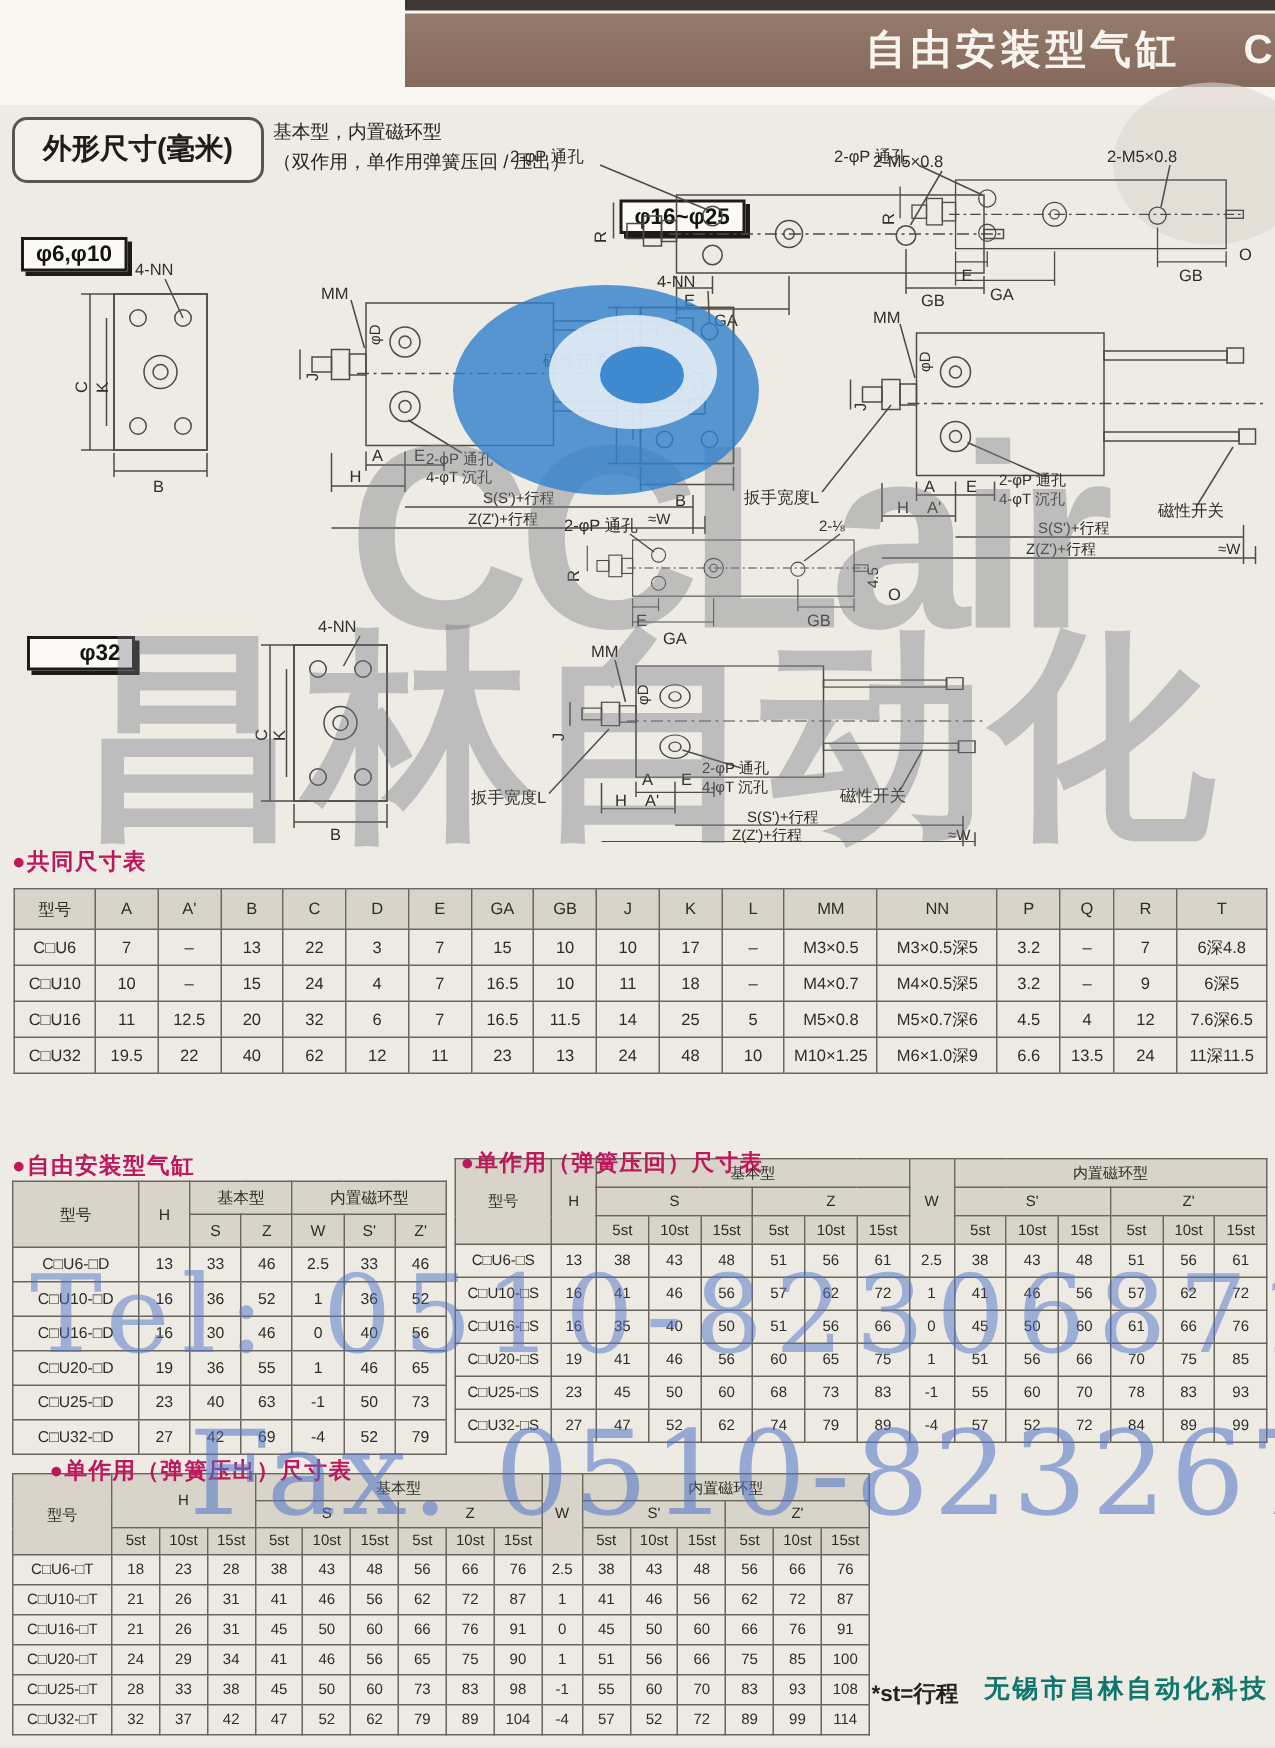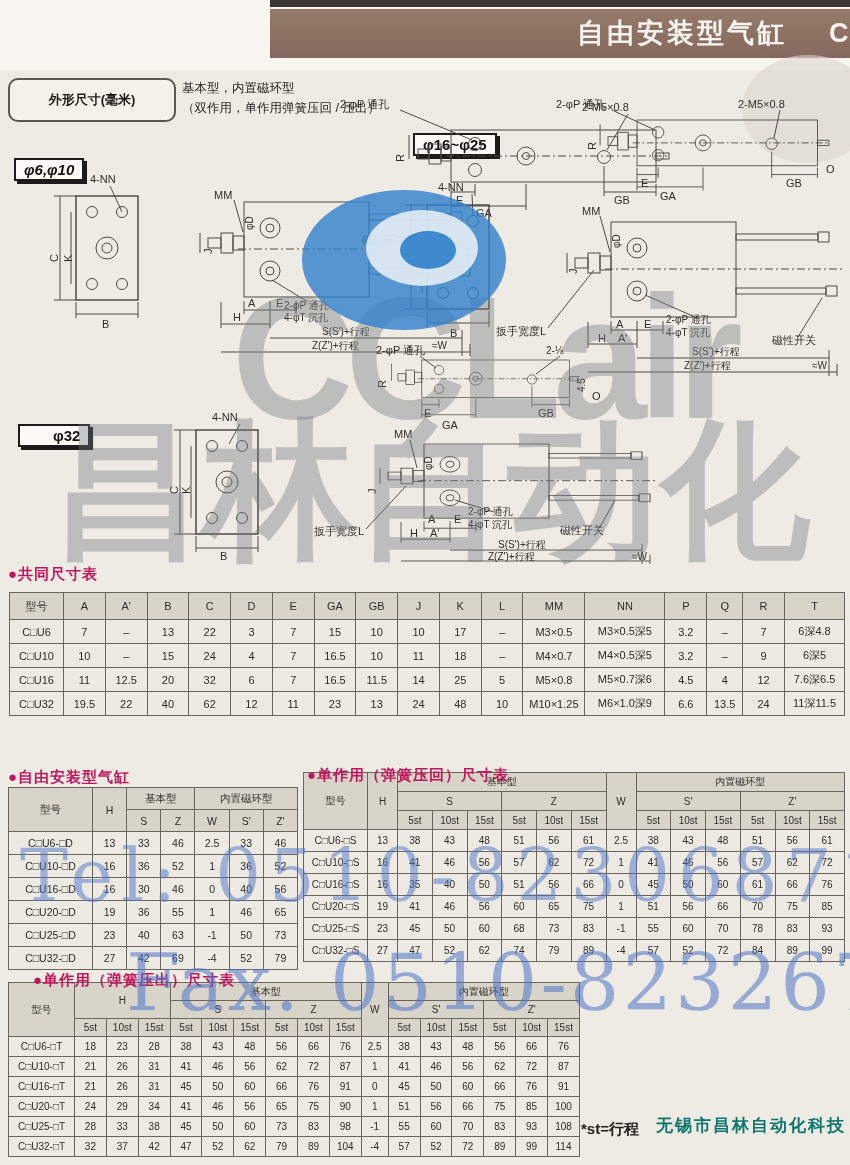--- a/index.html
+++ b/index.html
@@ -3,21 +3,21 @@
 <meta charset="utf-8">
 <style>
   html,body{margin:0;padding:0;}
   body{background:#d8d6d0;font-family:"Liberation Sans",sans-serif;}
   #page{position:relative;width:850px;height:1165px;margin:0 auto;background:#eeebe4;overflow:hidden;}
   #top-white{position:absolute;left:0;top:0;width:850px;height:70px;background:#f8f6f1;}
   #bar-strip{position:absolute;left:270px;top:0;width:580px;height:7px;background:#3c3733;}
   #title-bar{position:absolute;left:270px;top:9px;width:700px;height:49px;background:linear-gradient(180deg,#957b6c,#85695c);color:#f7f4ef;font-size:27px;font-weight:bold;letter-spacing:3px;line-height:49px;text-align:right;padding-right:36px;box-sizing:border-box;}
   #title-bar .series{margin-left:42px;}
   #corner-blob{position:absolute;left:742px;top:55px;width:132px;height:108px;border-radius:50%;background:rgba(220,215,206,.6);}
-  #dim-title{position:absolute;left:8px;top:78px;width:164px;height:40px;border:2px solid #5a564f;border-radius:10px;background:#f3f1ea;color:#1e1d1a;font-size:13px;font-weight:bold;text-align:center;line-height:40px;}
+  #dim-title{position:absolute;left:8px;top:78px;width:164px;height:40px;border:2px solid #5a564f;border-radius:10px;background:#f3f1ea;color:#1e1d1a;font-size:19px;font-weight:bold;text-align:center;line-height:40px;}
   .subtitle{position:absolute;left:182px;color:#262521;font-size:12.5px;text-align:right;}
   .tag{position:absolute;background:#fbfaf6;border:2px solid #1d1c1a;box-shadow:3px 3px 0 #1c1b19;color:#14130f;font-size:15px;font-weight:bold;padding:1px 8px;white-space:nowrap;}
   .sec-title{position:absolute;color:#be185d;font-size:15px;font-weight:bold;letter-spacing:1px;z-index:3;text-align:center;}
   .sheet-table{position:absolute;border-collapse:collapse;background:#edeae3;table-layout:fixed;z-index:2;}
   .sheet-table th,.sheet-table td{border:1px solid #6b665d;text-align:center;padding:1px 0;color:#2d2c27;overflow:hidden;white-space:nowrap;}
   .sheet-table th{background:#d8d4c9;font-weight:normal;}
   .t-common{left:9px;top:592px;width:836px;font-size:11px;}
   .t-common th{height:24px;} .t-common td{height:21px;}
   .t-double{left:8px;top:787px;width:290px;font-size:10.5px;}
   .t-double th{height:19px;} .t-double td{height:20px;}
@@ -47,21 +47,21 @@
   <div id="bar-strip"></div>
   <div id="title-bar">
     <span>自由安装型气缸</span><span class="series">CU系列</span>
   </div>
   <div id="corner-blob"></div>
 
   <div id="dim-title">外形尺寸(毫米)</div>
   <div class="subtitle" style="top:80px;">基本型，内置磁环型</div>
   <div class="subtitle" style="top:100px;">（双作用，单作用弹簧压回 / 压出）</div>
 
-  <div class="tag" style="left:14px;top:158px;font-style:italic;">φ6,φ10</div>
+  <div class="tag" style="left:14px;top:158px;">φ6,φ10</div>
   <div class="tag" style="left:413px;top:133px;">φ16~φ25</div>
   <div class="tag" style="left:18px;top:424px;padding-left:33px;">φ32</div>
 
   <svg id="draw" width="850" height="490" viewBox="0 88 850 490">
     <defs>
       <g id="g-end" fill="none" stroke="#4c4b46" stroke-width="1">
         <rect x="0" y="0" width="62" height="104" fill="#eceadف" fill-opacity="0"></rect>
         <rect x="0" y="0" width="62" height="104"></rect>
         <circle cx="16" cy="16" r="5.5"></circle>
           <circle cx="46" cy="16" r="5.5"></circle>

